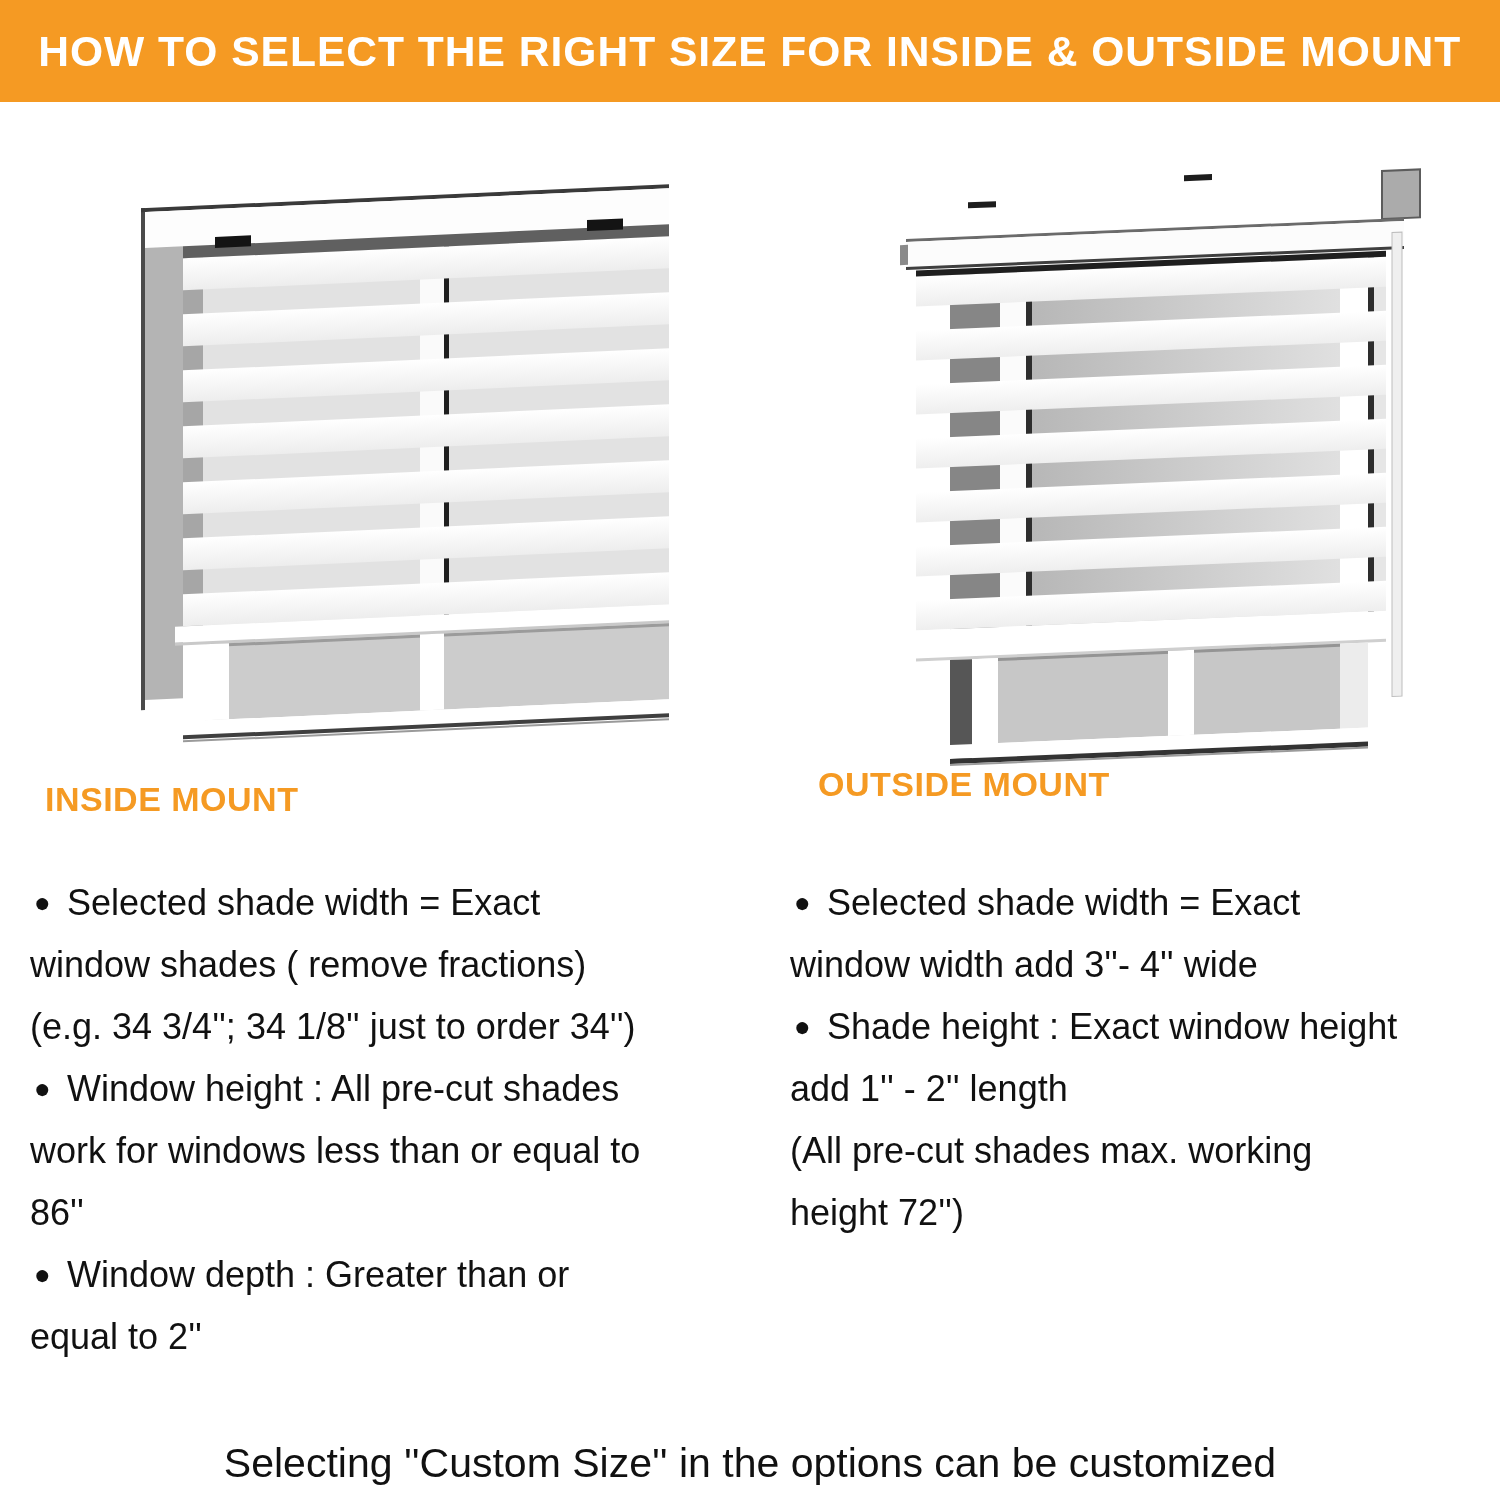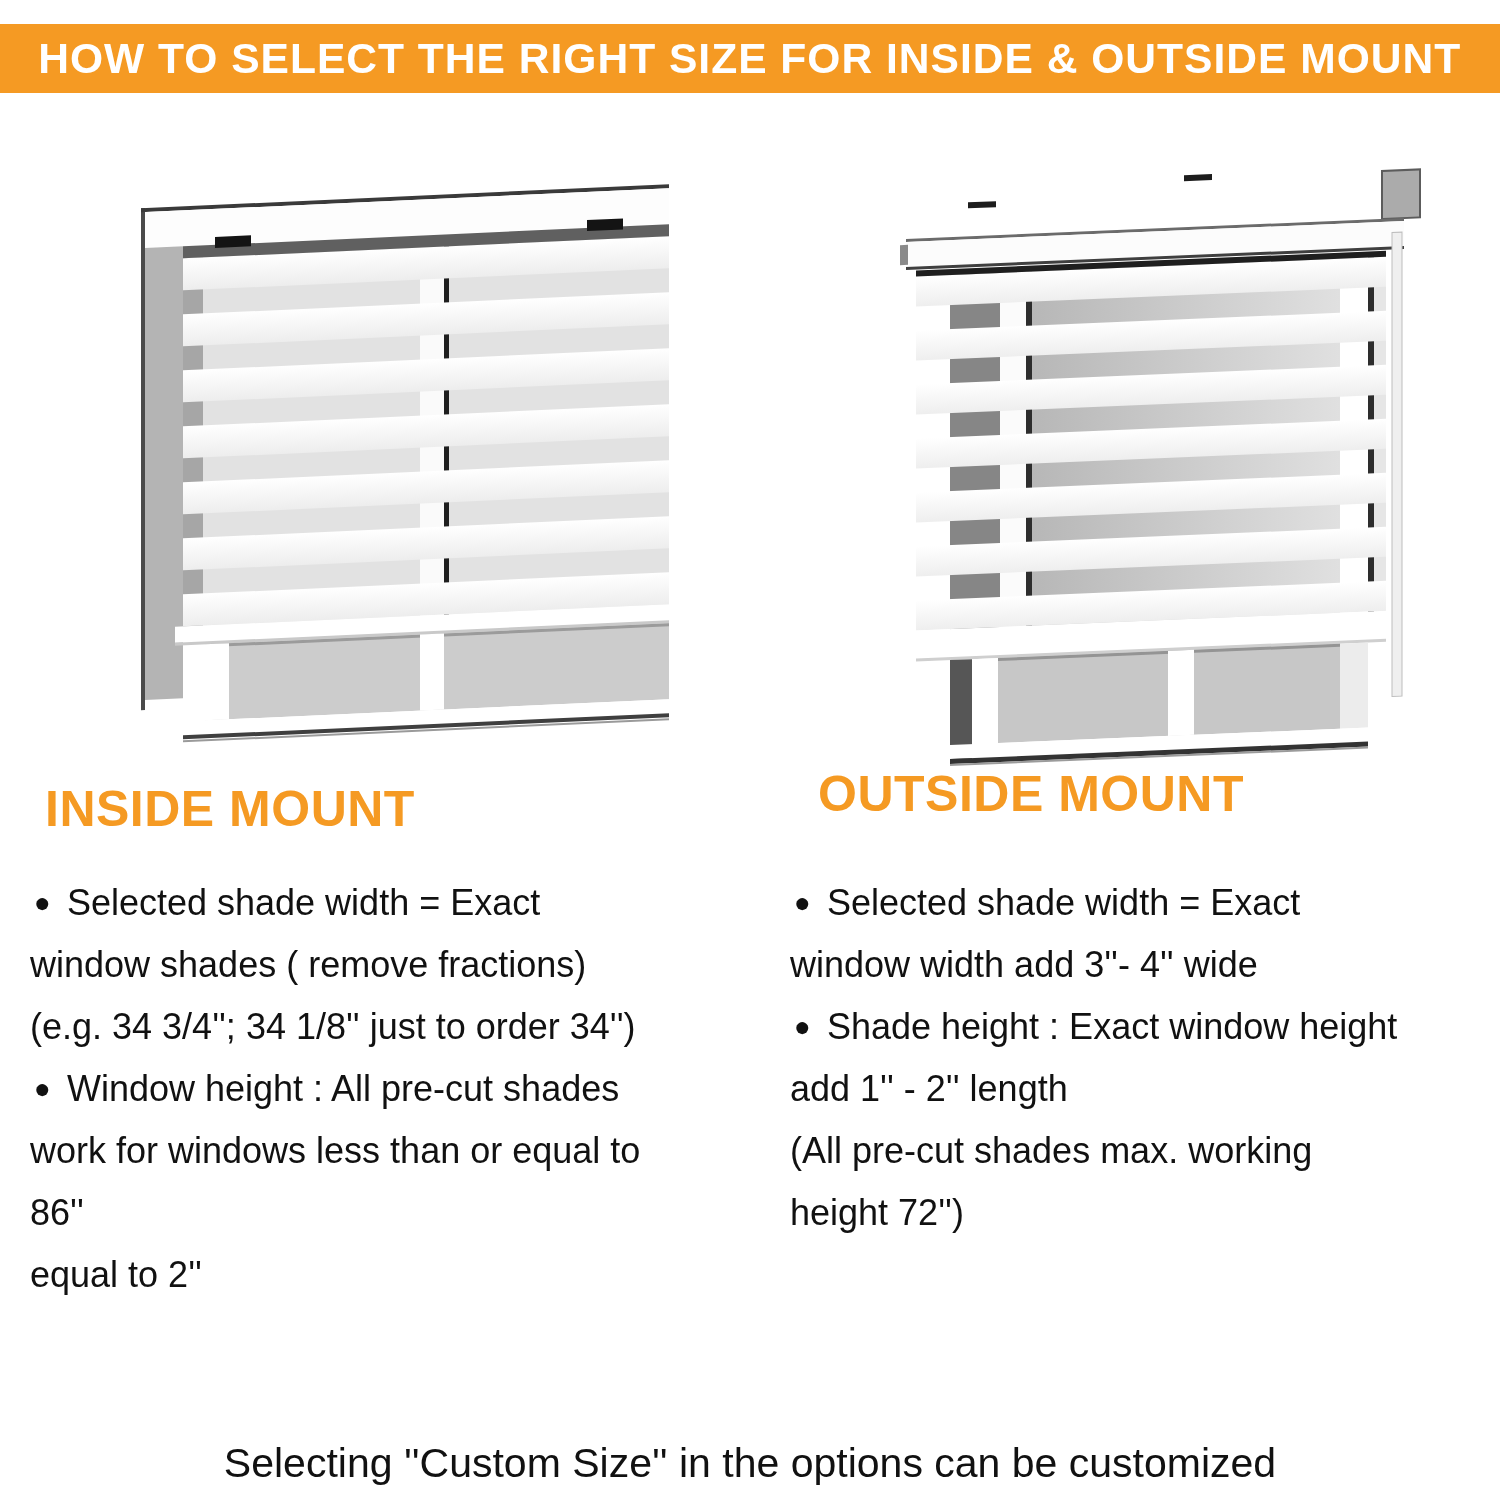--- a/index.html
+++ b/index.html
@@ -1,25 +1,25 @@
 <!DOCTYPE html>
 <html><head>
 <meta charset="utf-8">
 <style>
   html,body{margin:0;padding:0;background:#ffffff;}
   .page{position:relative;width:1500px;height:1487px;background:#ffffff;overflow:hidden;
         font-family:"Liberation Sans",sans-serif;}
-  .banner{position:absolute;left:0;top:0;width:1500px;height:69px;background:#F59A23;
-          display:flex;align-items:center;justify-content:center;margin-top:24px;}
+  .banner{position:absolute;left:0;top:0;width:1500px;height:102px;background:#F59A23;
+          display:flex;align-items:center;justify-content:center;}
   .banner-title{color:#ffffff;font-size:43px;font-weight:bold;letter-spacing:1px;white-space:nowrap;
                 transform:scaleX(0.99);}
   .illus{position:absolute;}
   .illus-inside{left:125px;top:155px;width:565px;height:610px;}
   .illus-outside{left:880px;top:140px;width:570px;height:630px;}
-  .mount-heading{position:absolute;margin:0;font-size:50px;font-weight:bold;color:#F59A23;
+  .mount-heading{position:absolute;margin:0;font-size:34px;font-weight:bold;color:#F59A23;
                  letter-spacing:.5px;white-space:nowrap;}
   .mount-heading.inside{left:45px;top:780px;}
   .mount-heading.outside{left:818px;top:765px;}
   .col{position:absolute;top:872px;width:720px;font-size:36px;color:#111111;}
   .col-left{left:30px;}
   .col-right{left:790px;}
   .line{line-height:62px;white-space:nowrap;}
   .dot{display:inline-block;margin:0 16px 0 4px;font-size:28px;vertical-align:3px;}
   .footer-note{position:absolute;left:0;top:1440px;width:1500px;text-align:center;
                font-size:41px;color:#111111;}
@@ -141,20 +141,21 @@
   <h2 class="mount-heading inside">INSIDE MOUNT</h2>
   <h2 class="mount-heading outside">OUTSIDE MOUNT</h2>
 
   <div class="col col-left">
     <div class="line"><span class="dot">●</span><span>Selected shade width = Exact</span></div>
     <div class="line">window shades ( remove fractions)</div>
     <div class="line">(e.g. 34 3/4''; 34 1/8'' just to order 34'')</div>
     <div class="line"><span class="dot">●</span><span>Window height : All pre-cut shades</span></div>
     <div class="line">work for windows less than or equal to</div>
     <div class="line">86''</div>
+    <div class="line"><span class="dot">●</span><span>Window depth : Greater than or</span></div>
     <div class="line">equal to 2''</div>
   </div>
 
   <div class="col col-right">
     <div class="line"><span class="dot">●</span><span>Selected shade width = Exact</span></div>
     <div class="line">window width add 3''- 4'' wide</div>
     <div class="line"><span class="dot">●</span><span>Shade height : Exact window height</span></div>
     <div class="line">add 1'' - 2'' length</div>
     <div class="line">(All pre-cut shades max. working</div>
     <div class="line">height 72'')</div>

